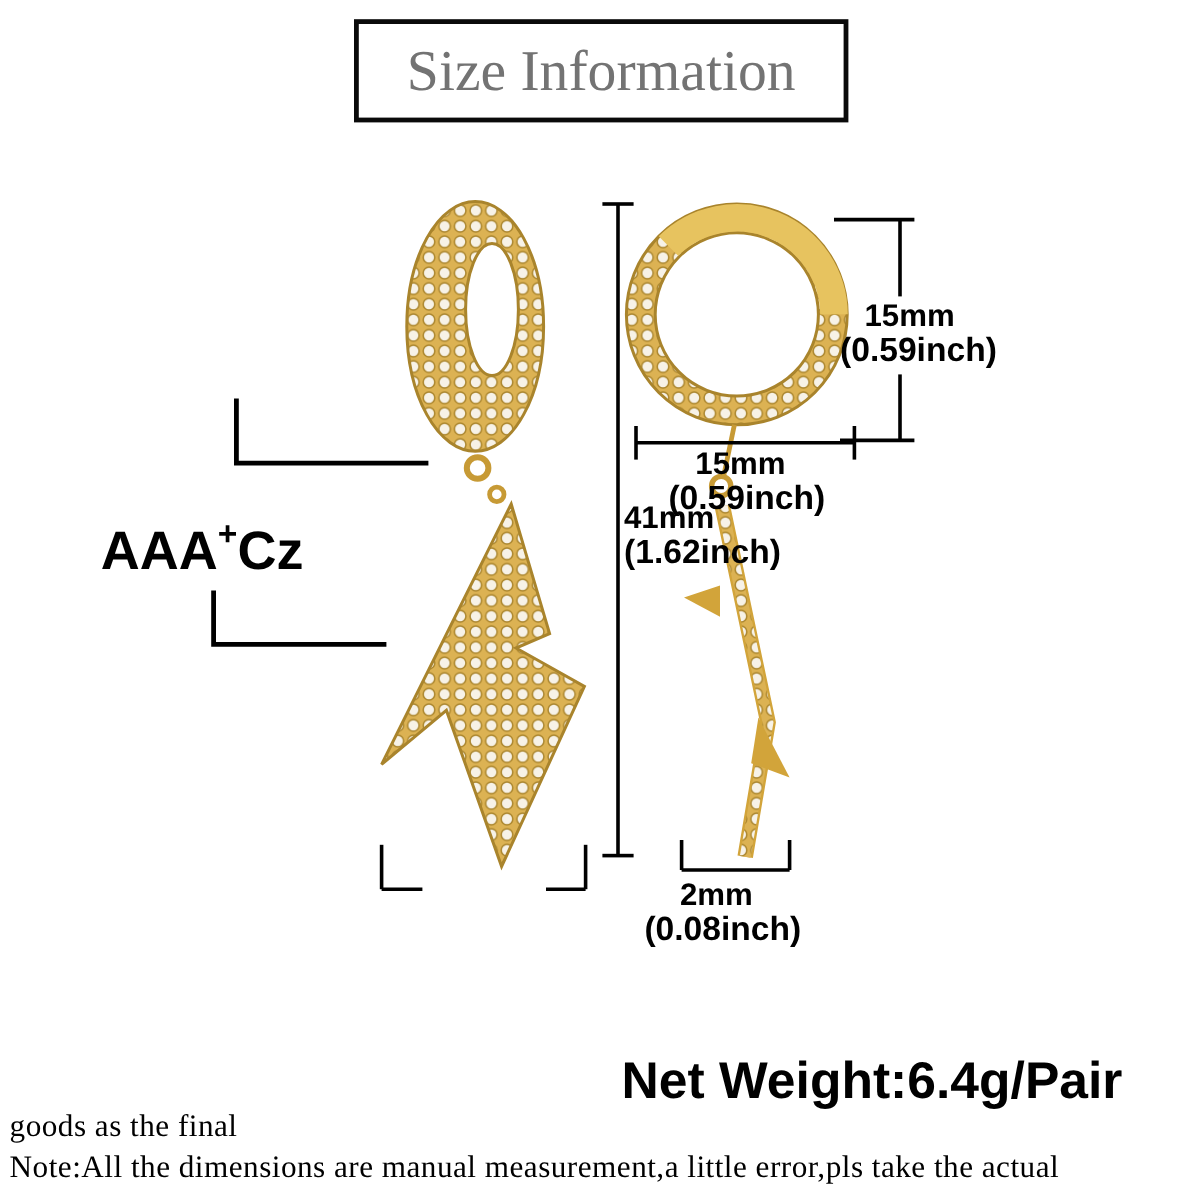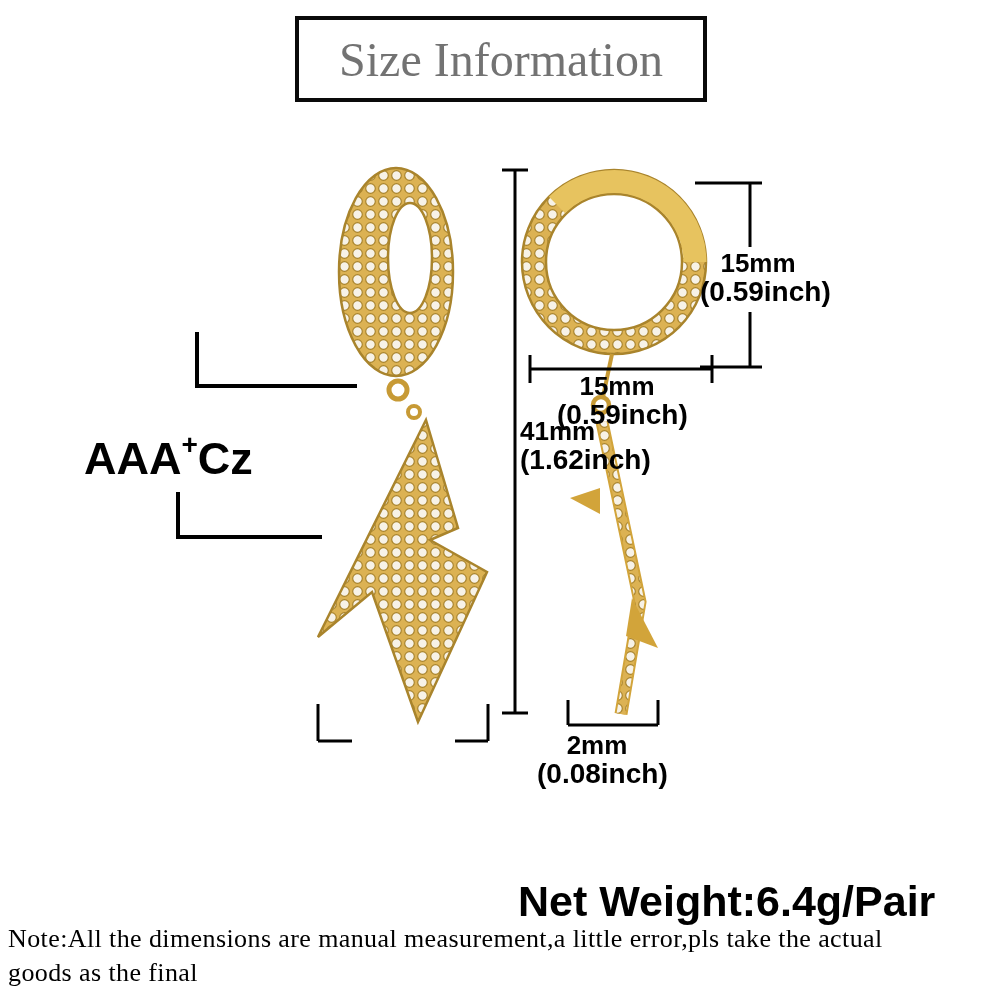--- a/index.html
+++ b/index.html
@@ -107,17 +107,17 @@
 
 
   <div class="abs meas" style="left:537px;top:731px;width:120px">
     <span class="mm">2mm</span>
     <span class="in">(0.08inch)</span>
   </div>
 
   <div class="abs net-weight">Net Weight:6.4g/Pair</div>
 
   <div class="abs note">
+    <div>goods as the final</div>
     <div>Note:All the dimensions are manual measurement,a little error,pls take the actual</div>
-    <div>goods as the final</div>
   </div>
 
 </div>
 
 </body></html>

